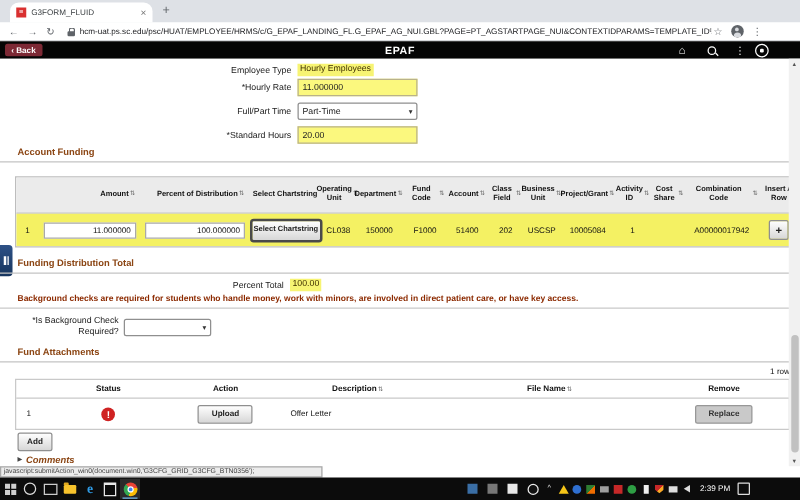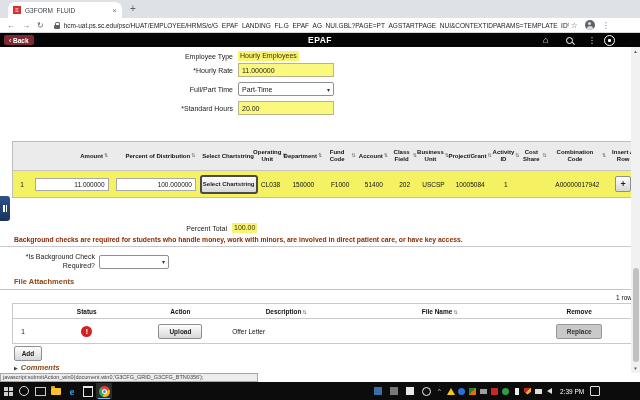--- a/index.html
+++ b/index.html
@@ -197,20 +197,21 @@
         <span>Part-Time</span>
         <span class="arr">▾</span>
       </span>
     </div>
 
     <div class="frow" style="top:54px;">
       <span class="flabel">*Standard Hours</span>
       <span class="yin">20.00</span>
     </div>
 
+    <div class="sechdr" style="top:70px;">Account Funding</div>
 
     <div class="fgrid">
       <div class="fghead">
         <div class="hc c1"></div>
         <div class="hc c2 he">
             <span>Amount</span>
             <span class="sortg">⇅</span>
           </div>
         <div class="hc c3 he">
             <span>Percent of Distribution</span>
@@ -288,38 +289,39 @@
             <span class="btn plusbtn">+</span>
           </div>
       </div>
     </div>
 
     <div class="sidetab">
         <i></i>
         <i></i>
       </div>
 
+    <div class="sechdr" style="top:159px;">Funding Distribution Total</div>
 
     <div class="frow" style="top:176px;">
       <span class="flabel" style="width:227px;">Percent Total</span>
       <span class="hl">100.00</span>
     </div>
 
     <div class="warn" style="top:189px;">Background checks are required for students who handle money, work with minors, are involved in direct patient care, or have key access.</div>
     <div class="hrline" style="top:199px;"></div>
 
     <div class="frow" style="top:206px;">
       <span class="flabel2">*Is Background Check Required?</span>
       <span class="sel" style="width:62px;">
         <span></span>
         <span class="arr">▾</span>
       </span>
     </div>
 
-    <div class="sechdr" style="top:230px;">File Attachments</div>
+    <div class="sechdr" style="top:230px;">Fund Attachments</div>
 
     <div class="rowcount">1 row</div>
 
     <div class="agrid">
       <div class="aghead">
         <div class="hc a1"></div>
         <div class="hc a2">Status</div>
         <div class="hc a3">Action</div>
         <div class="hc a4"><span>Description</span><span class="sortg">⇅</span></div>
         <div class="hc a5"><span>File Name</span><span class="sortg">⇅</span></div>

